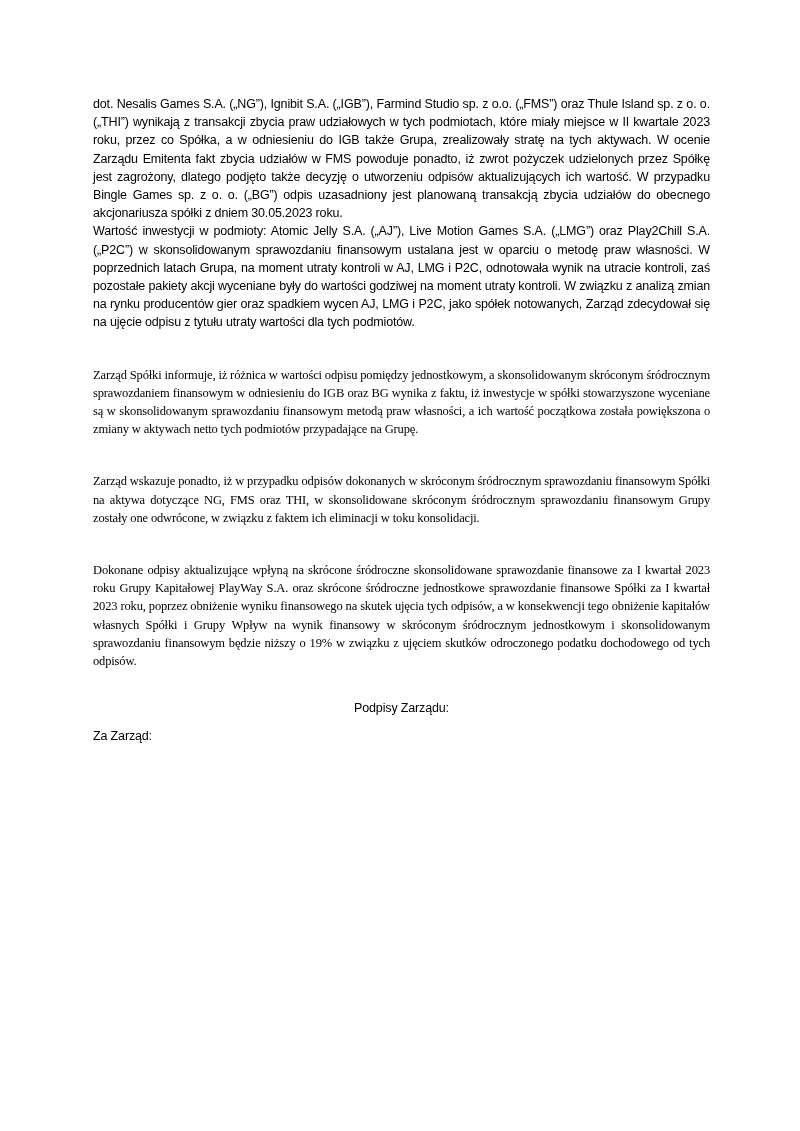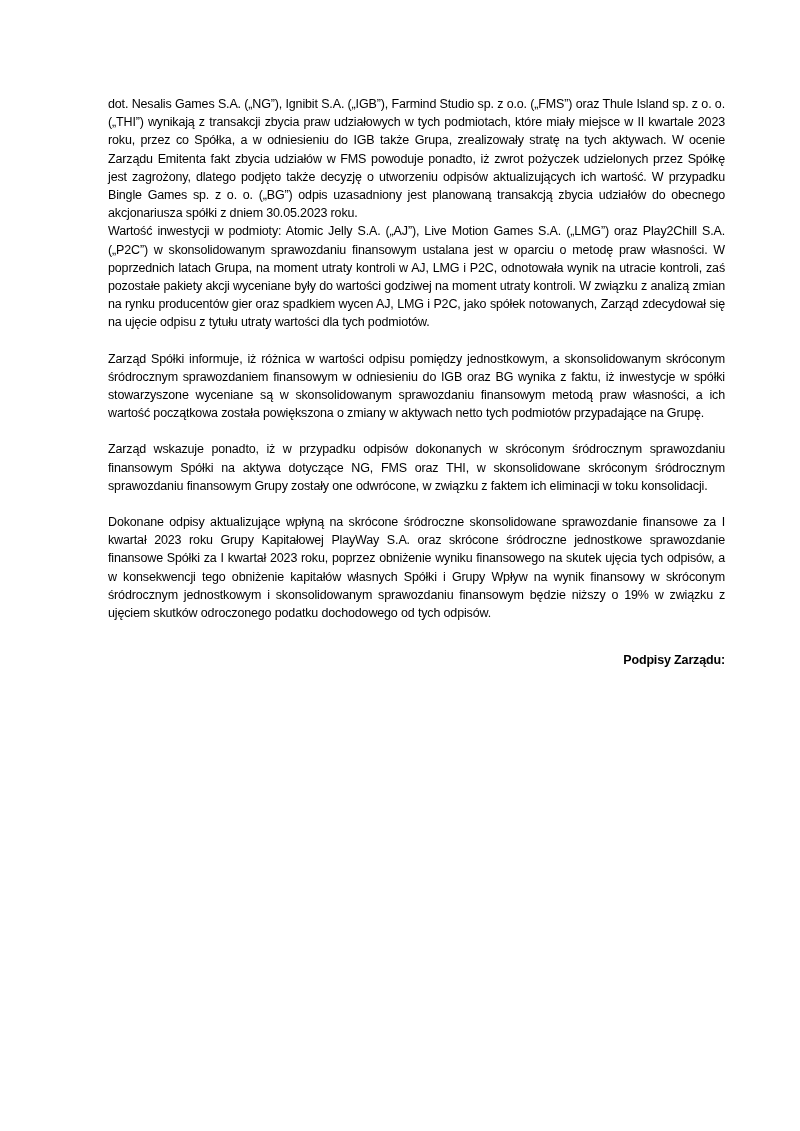--- a/index.html
+++ b/index.html
@@ -10,49 +10,51 @@
   body {
     width: 800px;
     height: 1131px;
     position: relative;
     font-family: "Liberation Sans", "DejaVu Sans", sans-serif;
     color: #000000;
     overflow: hidden;
   }
   .page-content {
     position: absolute;
-    left: 108px;
+    left: 93px;
     top: 95px;
     width: 617px;
     font-size: 12.5px;
     line-height: 18.2px;
     letter-spacing: -0.15px;
   }
   p.para {
     margin: 0;
     text-align: justify;
     text-justify: inter-word;
   }
   p.para.gap-before {
-    margin-top: 18px;
+    margin-top: 34px;
+    font-family: Liberation Serif, serif;
   }
   p.sig-heading {
     margin: 29px 0 0 0;
-    font-weight: bold;
-    text-align: right;
+    font-weight: normal;
+    text-align: center;
   }
   p.sig-line {
     margin: 10px 0 0 0;
     text-align: left;
   }
 </style>
 </head>
 <body>
 
 <div class="page-content">
   <p class="para">dot. Nesalis Games S.A. („NG”), Ignibit S.A. („IGB”), Farmind Studio sp. z o.o. („FMS”) oraz Thule Island sp. z o. o. („THI”) wynikają z transakcji zbycia praw udziałowych w tych podmiotach, które miały miejsce w II kwartale 2023 roku, przez co Spółka, a w odniesieniu do IGB także Grupa, zrealizowały stratę na tych aktywach. W ocenie Zarządu Emitenta fakt zbycia udziałów w FMS powoduje ponadto, iż zwrot pożyczek udzielonych przez Spółkę jest zagrożony, dlatego podjęto także decyzję o utworzeniu odpisów aktualizujących ich wartość. W przypadku Bingle Games sp. z o. o. („BG”) odpis uzasadniony jest planowaną transakcją zbycia udziałów do obecnego akcjonariusza spółki z dniem 30.05.2023 roku.</p>
   <p class="para">Wartość inwestycji w podmioty: Atomic Jelly S.A. („AJ”), Live Motion Games S.A. („LMG”) oraz Play2Chill S.A. („P2C”) w skonsolidowanym sprawozdaniu finansowym ustalana jest w oparciu o metodę praw własności. W poprzednich latach Grupa, na moment utraty kontroli w AJ, LMG i P2C, odnotowała wynik na utracie kontroli, zaś pozostałe pakiety akcji wyceniane były do wartości godziwej na moment utraty kontroli. W związku z analizą zmian na rynku producentów gier oraz spadkiem wycen AJ, LMG i P2C, jako spółek notowanych, Zarząd zdecydował się na ujęcie odpisu z tytułu utraty wartości dla tych podmiotów.</p>
   <p class="para gap-before">Zarząd Spółki informuje, iż różnica w wartości odpisu pomiędzy jednostkowym, a skonsolidowanym skróconym śródrocznym sprawozdaniem finansowym w odniesieniu do IGB oraz BG wynika z faktu, iż inwestycje w spółki stowarzyszone wyceniane są w skonsolidowanym sprawozdaniu finansowym metodą praw własności, a ich wartość początkowa została powiększona o zmiany w aktywach netto tych podmiotów przypadające na Grupę.</p>
   <p class="para gap-before">Zarząd wskazuje ponadto, iż w przypadku odpisów dokonanych w skróconym śródrocznym sprawozdaniu finansowym Spółki na aktywa dotyczące NG, FMS oraz THI, w skonsolidowane skróconym śródrocznym sprawozdaniu finansowym Grupy zostały one odwrócone, w związku z faktem ich eliminacji w toku konsolidacji.</p>
   <p class="para gap-before">Dokonane odpisy aktualizujące wpłyną na skrócone śródroczne skonsolidowane sprawozdanie finansowe za I kwartał 2023 roku Grupy Kapitałowej PlayWay S.A. oraz skrócone śródroczne jednostkowe sprawozdanie finansowe Spółki za I kwartał 2023 roku, poprzez obniżenie wyniku finansowego na skutek ujęcia tych odpisów, a w konsekwencji tego obniżenie kapitałów własnych Spółki i Grupy Wpływ na wynik finansowy w skróconym śródrocznym jednostkowym i skonsolidowanym sprawozdaniu finansowym będzie niższy o 19% w związku z ujęciem skutków odroczonego podatku dochodowego od tych odpisów.</p>
 
   <p class="sig-heading">Podpisy Zarządu:</p>
+  <p class="sig-line">Za Zarząd:</p>
 </div>
 
 </body></html>

